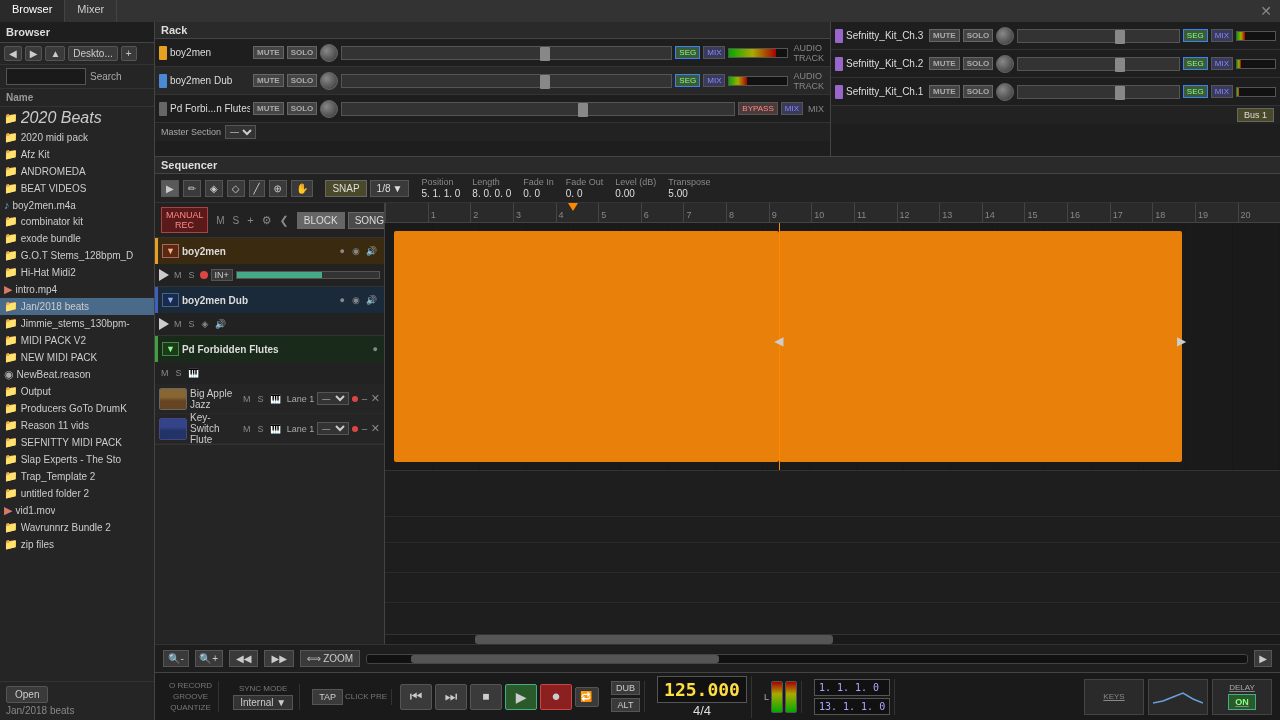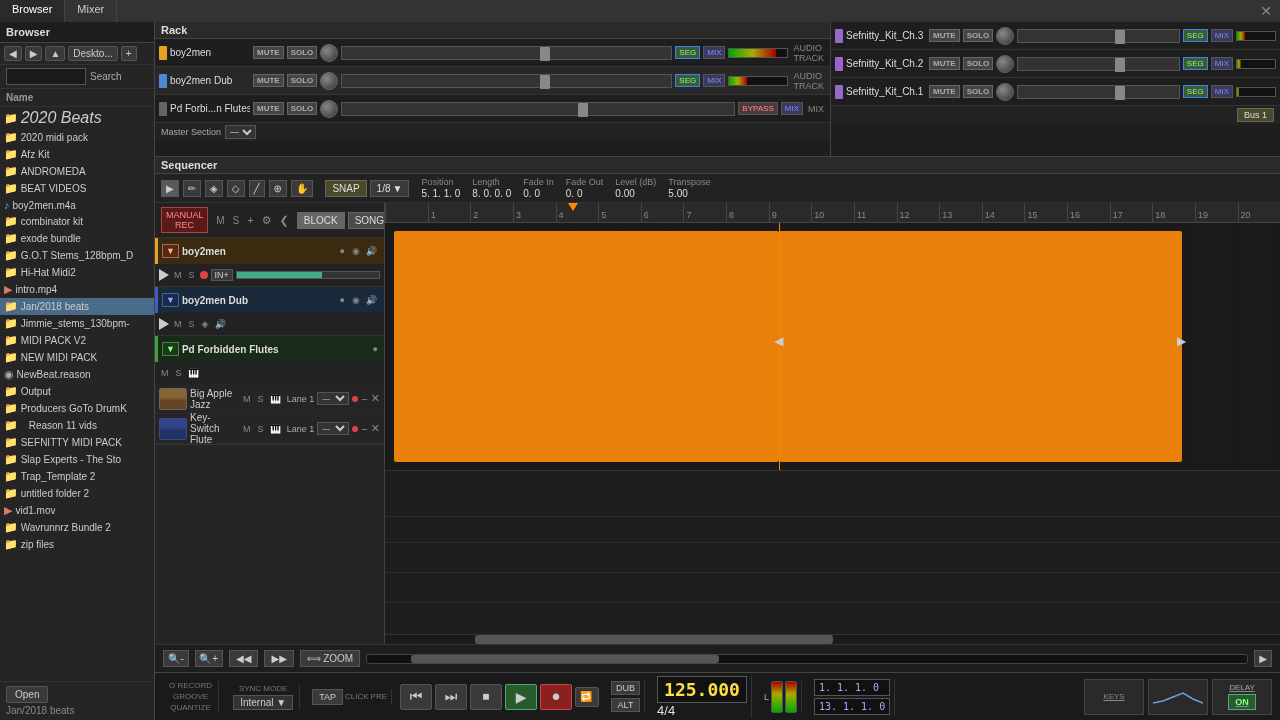--- a/index.html
+++ b/index.html
@@ -756,21 +756,21 @@
         <div class="file-item">
           <span style="color:#e8a020;font-size:11px;">📁</span>
           <span style="font-size:10px;overflow:hidden;white-space:nowrap;text-overflow:ellipsis;">Output</span>
         </div>
         <div class="file-item">
           <span style="color:#e8a020;font-size:11px;">📁</span>
           <span style="font-size:10px;overflow:hidden;white-space:nowrap;text-overflow:ellipsis;">Producers GoTo DrumK</span>
         </div>
         <div class="file-item">
           <span style="color:#e8a020;font-size:11px;">📁</span>
-          <span style="font-size:10px;overflow:hidden;white-space:nowrap;text-overflow:ellipsis;margin-left:8px;">Reason 11 vids</span>
+          <span style="font-size:10px;overflow:hidden;white-space:nowrap;text-overflow:ellipsis;">Reason 11 vids</span>
         </div>
         <div class="file-item">
           <span style="color:#e8a020;font-size:11px;">📁</span>
           <span style="font-size:10px;overflow:hidden;white-space:nowrap;text-overflow:ellipsis;">SEFNITTY MIDI PACK</span>
         </div>
         <div class="file-item">
           <span style="color:#e8a020;font-size:11px;">📁</span>
           <span style="font-size:10px;overflow:hidden;white-space:nowrap;text-overflow:ellipsis;">Slap Experts - The Sto</span>
         </div>
         <div class="file-item">
@@ -1186,21 +1186,21 @@
         <button class="transport-btn large play-btn">▶</button>
         <button class="transport-btn large red-btn">⏺</button>
         <button class="transport-btn">🔁</button>
       </div>
 
       <div style="display:flex;flex-direction:column;gap:3px;padding:0 4px;border-right:1px solid #333;">
         <button style="background:#3a3a3a;border:1px solid #555;color:#ccc;padding:1px 4px;font-size:9px;cursor:pointer;">DUB</button>
         <button style="background:#3a3a3a;border:1px solid #555;color:#ccc;padding:1px 4px;font-size:9px;cursor:pointer;">ALT</button>
       </div>
 
-      <div style="display:flex;flex-direction:column;padding:0 4px;border-right:1px solid #333;">
+      <div style="display:flex;flex-direction:column;align-items:center;padding:0 4px;border-right:1px solid #333;">
         <div class="bpm-display">125.000</div>
         <div class="time-sig">4/4</div>
       </div>
 
       <div style="display:flex;align-items:center;gap:2px;padding:0 4px;border-right:1px solid #333;">
         <span style="font-size:9px;color:#aaa;">L</span>
         <div style="display:flex;gap:2px;">
           <div class="level-strip"></div>
           <div class="level-strip"></div>
         </div>

